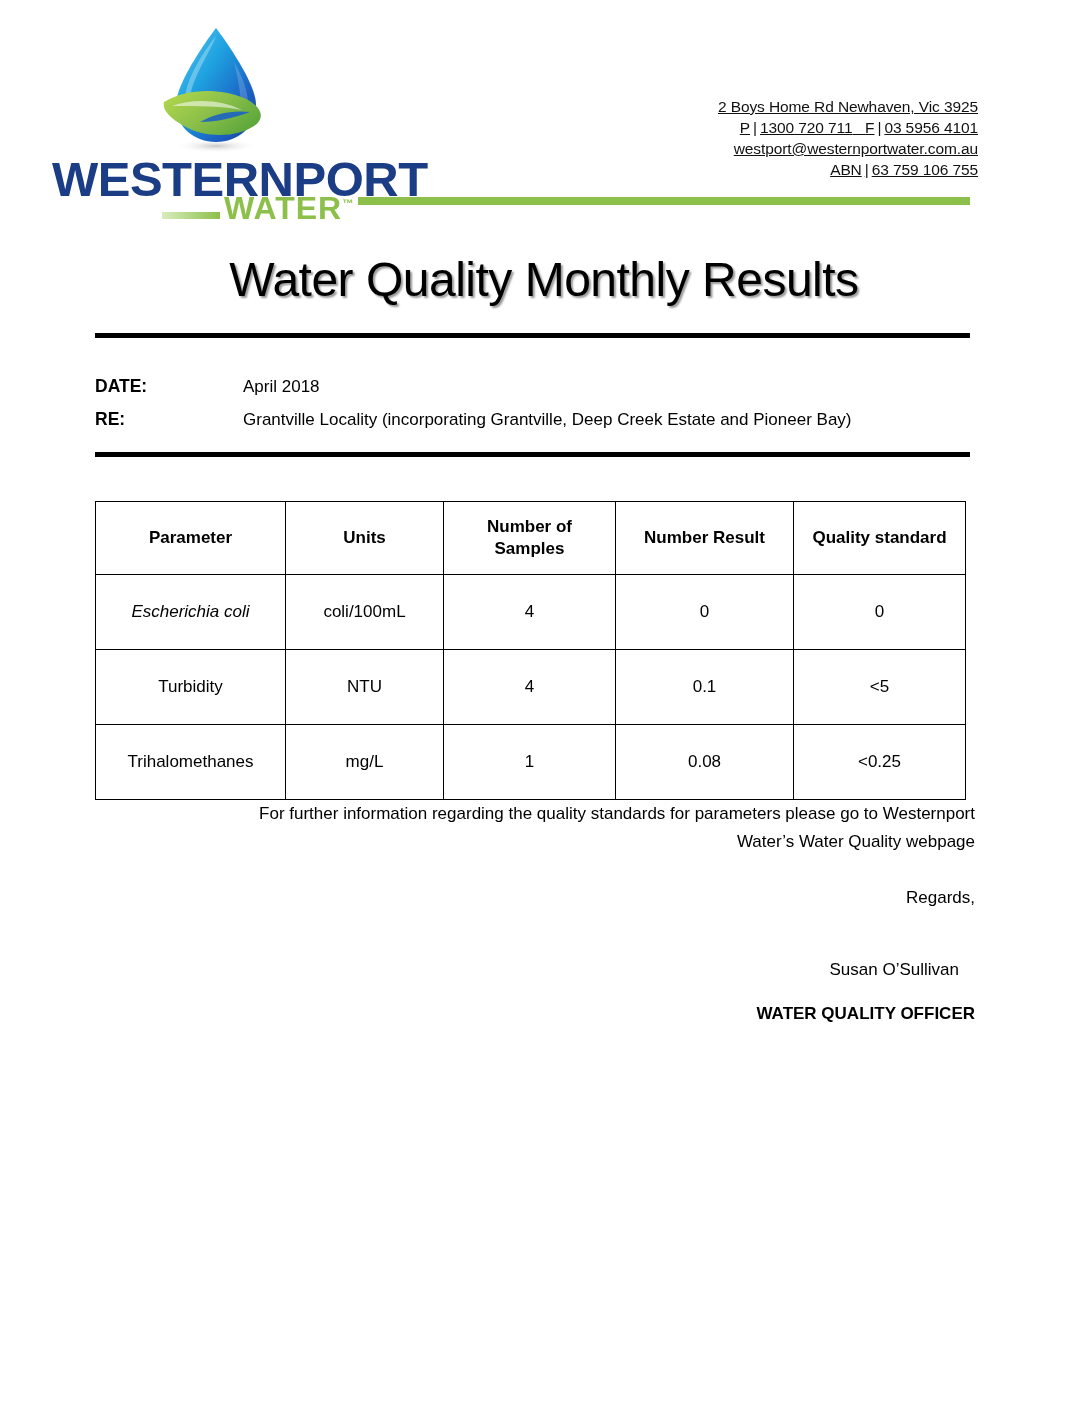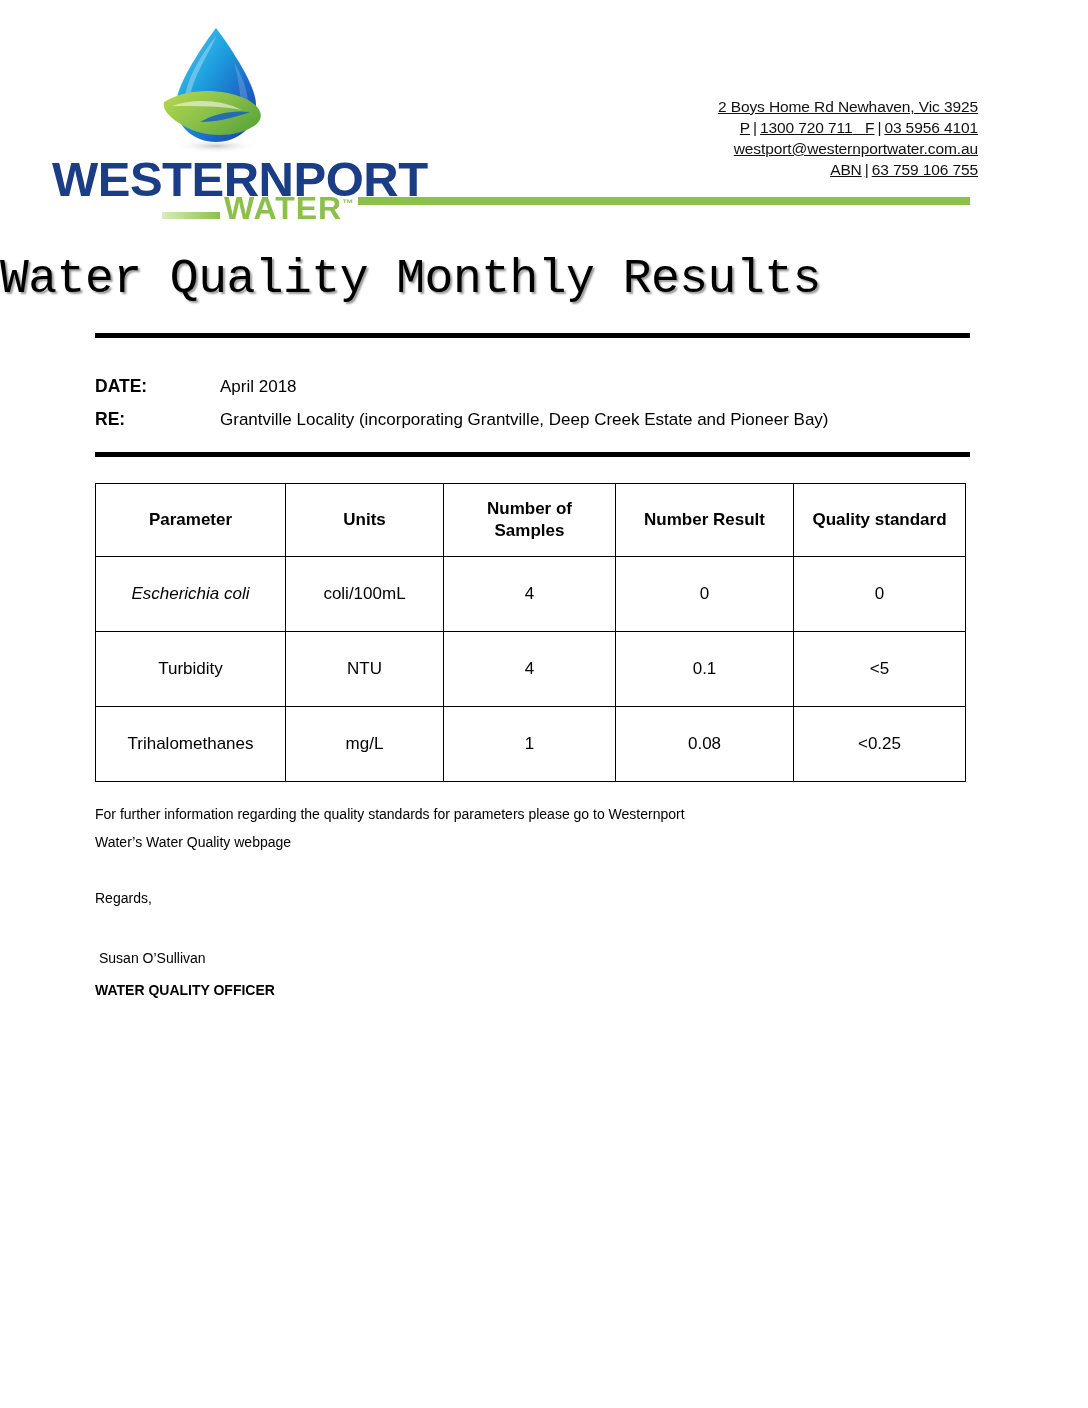--- a/index.html
+++ b/index.html
@@ -110,26 +110,27 @@
   }
   .contact div { white-space: nowrap; }
   .pipe { padding: 0 3px; }
 
   
   .doc-title {
     position: absolute;
     left: 0;
     top: 252px;
     width: 1088px;
+    text-align: center;
     font-size: 48px;
     font-weight: normal;
     letter-spacing: -0.5px;
     color: #000000;
     text-shadow: 2px 2px 2px rgba(120,120,120,0.75);
-    font-family: Liberation Mono, monospace;
+    font-family: Liberation Sans, sans-serif;
   }
 
   .rule-thick {
     position: absolute;
     left: 95px;
     width: 875px;
     height: 5px;
     background: #000000;
   }
   .rule-top { top: 333px; }
@@ -137,34 +138,34 @@
 
   
   .meta {
     position: absolute;
     left: 95px;
     top: 370px;
     width: 880px;
     font-size: 17px;
     line-height: 33px;
   }
-  .meta-row { display: flex; align-items: center; }
+  .meta-row { display: flex; align-items: center; gap: 23px; }
   .meta-label {
     width: 125px;
     flex: 0 0 125px;
     font-weight: bold;
     font-size: 17.5px;
   }
   .meta-value { font-size: 17px; }
 
   
   .results-table {
     position: absolute;
     left: 95px;
-    top: 483px;
+    top: 501px;
     width: 870px;
     border-collapse: collapse;
     table-layout: fixed;
   }
   .results-table th,
   .results-table td {
     border: 1.6px solid #000000;
     text-align: center;
     vertical-align: middle;
     font-size: 17px;
@@ -184,26 +185,27 @@
   .col-result { width: 178px; }
   .col-standard { width: 172px; }
   .italic-name { font-style: italic; }
 
   
   .footer-text {
     position: absolute;
     left: 95px;
     top: 800px;
     width: 880px;
-    font-size: 14px;
+    font-size: 17px;
     line-height: 28px;
+    text-align: right;
   }
   .para { margin: 0; }
   .gap-lg { height: 28px; }
-  .sig-name { margin: 4px; }
+  .sig-name { margin: 16px; }
   .sig-role { margin: 0; font-weight: bold; }
 </style>
 </head>
 <body>
 
 <div class="page">
 
   <div class="header">
 
     <div class="logo-block">

